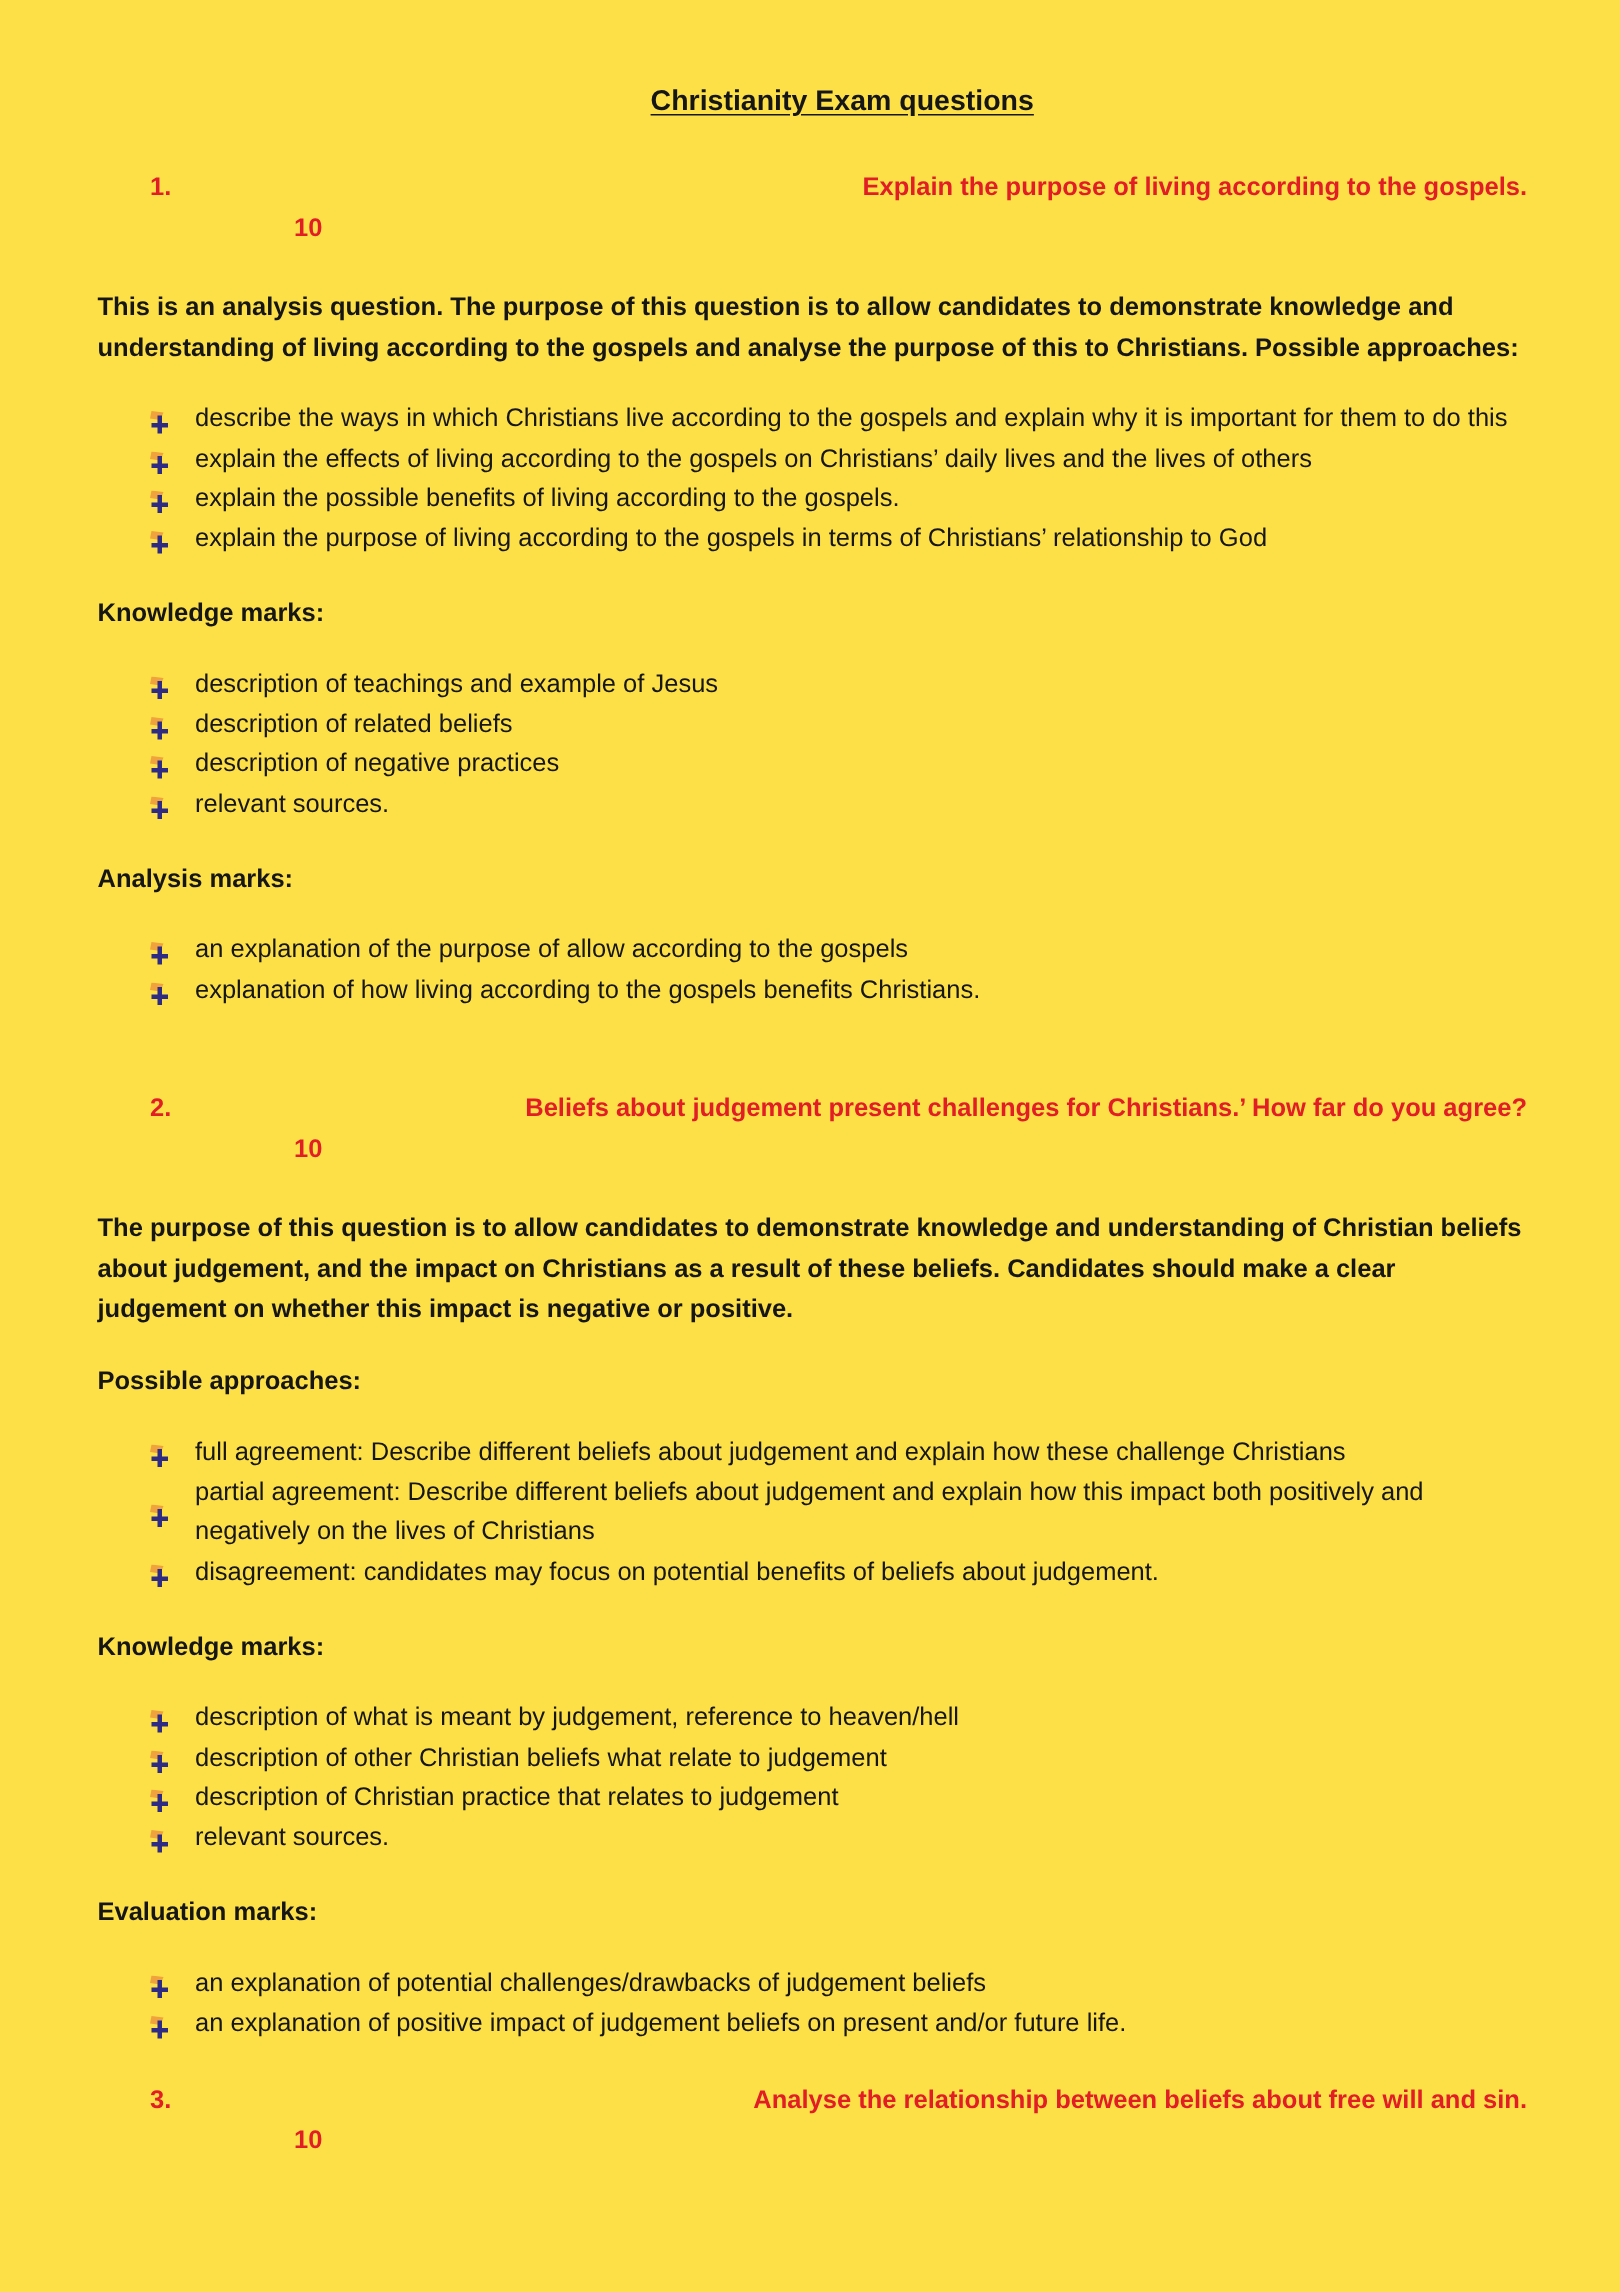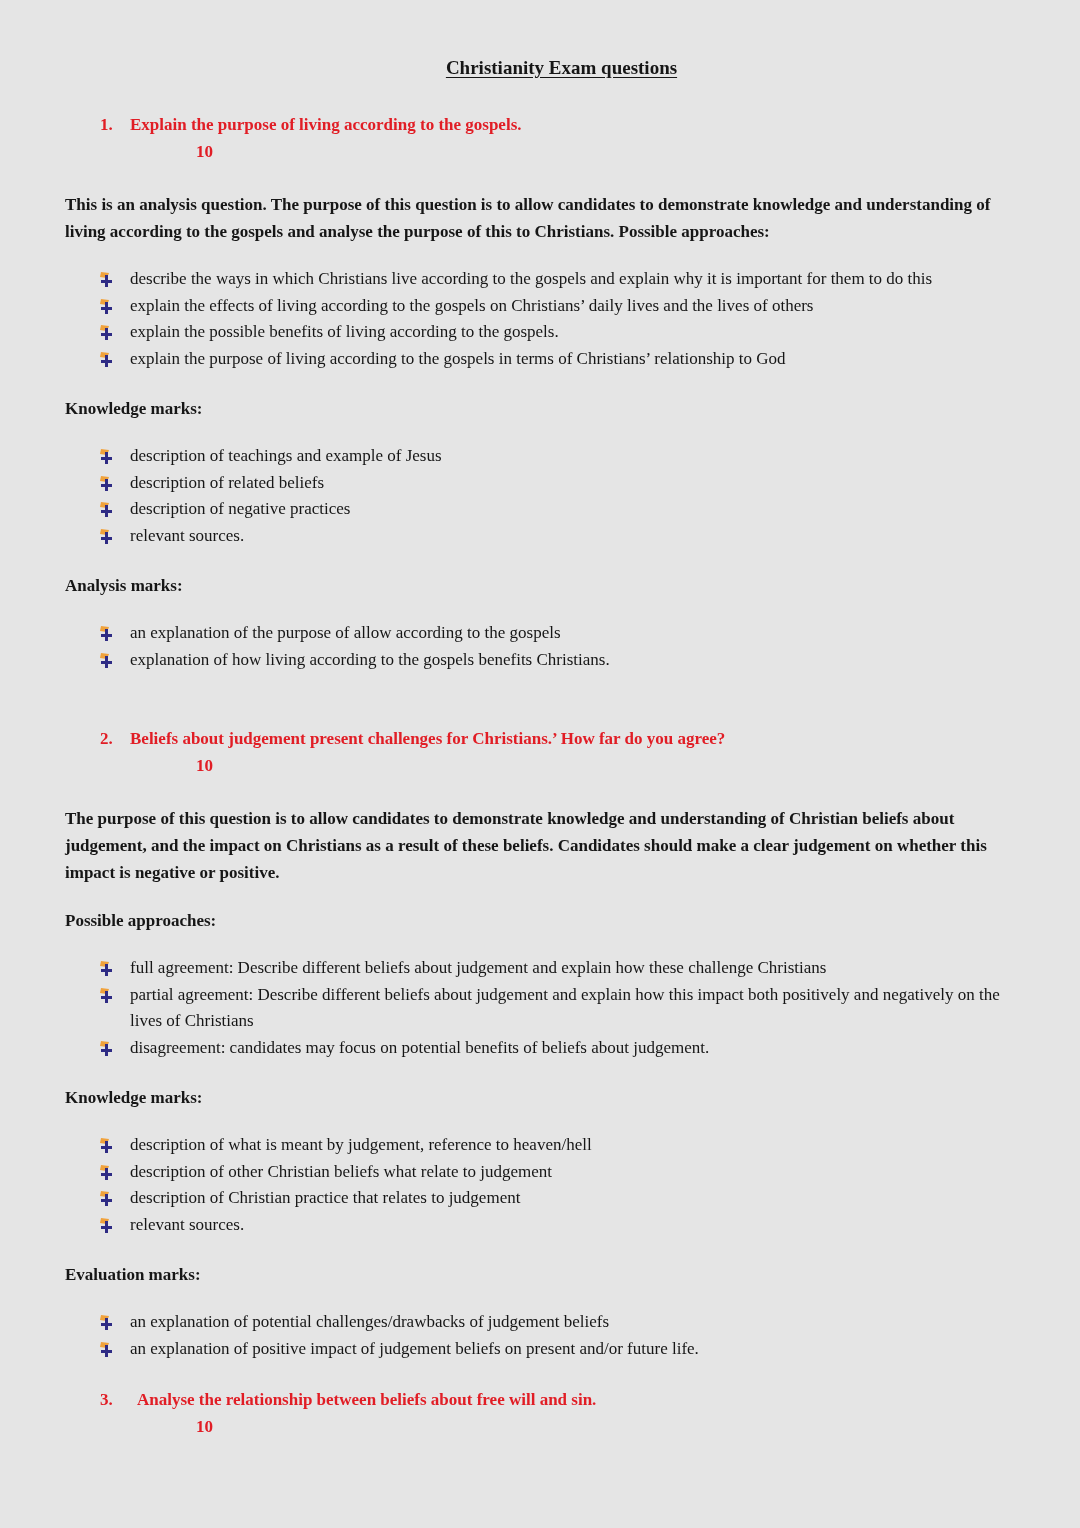--- a/index.html
+++ b/index.html
@@ -6,22 +6,22 @@
     --red: #e11d25;
     --text: #161616;
     --bullet-navy: #2e2b84;
     --bullet-orange: #f0a23c;
   }
   * { box-sizing: border-box; }
   html, body { margin: 0; padding: 0; background: #ffffff; }
   .page {
     width: 1080px;
     height: 1528px;
-    background: #e5e5e5;
-    font-family: Liberation Serif, serif;
+    background: #fde047;
+    font-family: Liberation Sans, sans-serif;
     color: var(--text);
     font-size: 17px;
     line-height: 27px;
     padding: 54px 62px 0 65px;
     overflow: hidden;
   }
   .doc-title {
     font-size: 19px;
     font-weight: bold;
     text-align: center;
@@ -33,38 +33,38 @@
   .question {
     color: var(--red);
     font-weight: bold;
     margin: 0 0 26px 35px;
   }
   .question.spaced { margin-top: 52px; }
   .question.small-gap { margin-top: 24px; }
   .q-line { display: flex; }
   .q-num { width: 30px; flex: 0 0 30px; }
   .q-num.wide { width: 37px; flex: 0 0 37px; }
-  .q-text { flex: 1; }
+  .q-text { flex: 1; text-align: right; }
   .q-marks { margin-left: 96px; }
   .para {
     font-weight: bold;
     margin: 3px 0 21px 0;
   }
   .heading {
     font-weight: bold;
     margin: 0 0 21px 0;
   }
   ul.bullets {
     list-style: none;
     margin: 0 0 23px 0;
     padding: 0 0 0 35px;
   }
   ul.bullets li {
     display: flex;
-    align-items: flex-start;
+    align-items: center;
     line-height: 26.5px;
   }
   .bullet {
     flex: 0 0 30px;
     width: 30px;
     padding-top: 6px;
   }
   .bullet svg { display: block; }
   .b-navy { fill: var(--bullet-navy); }
   .b-orange { fill: var(--bullet-orange); }

